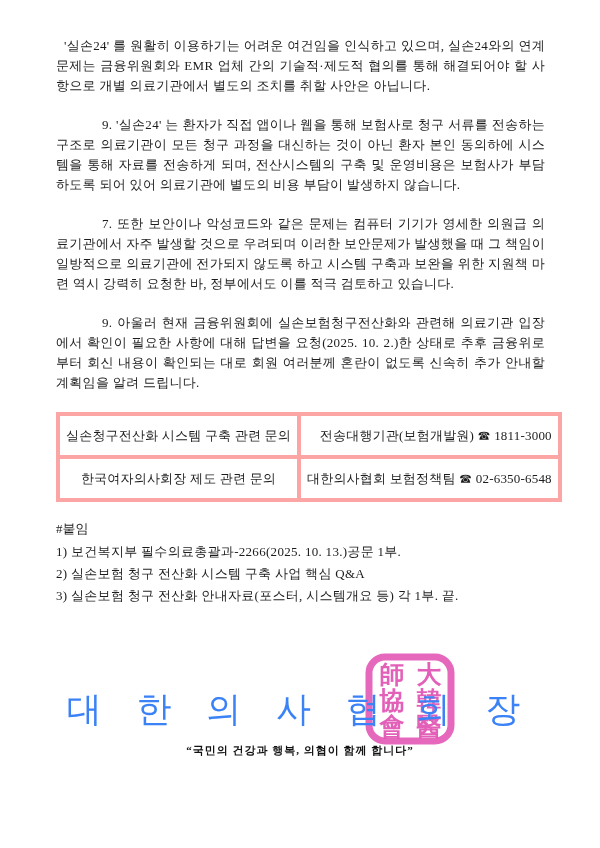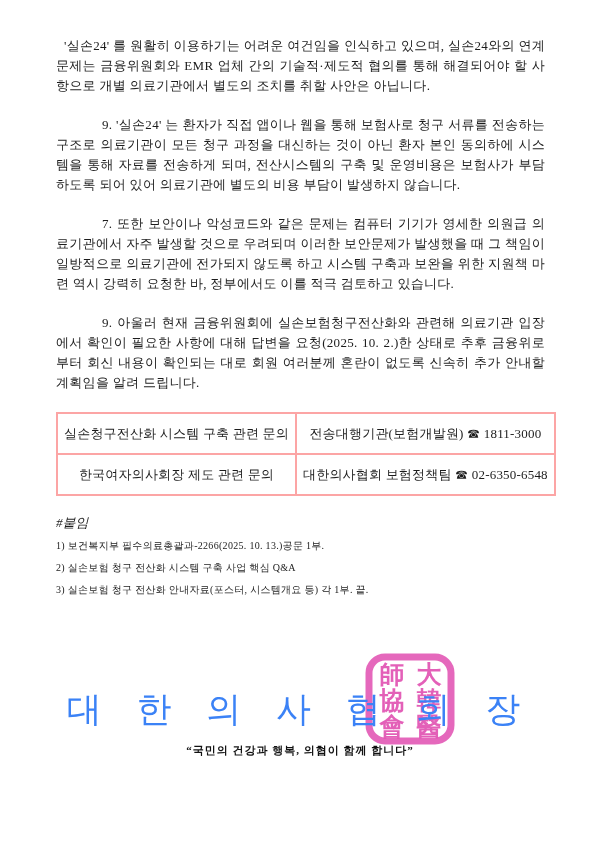--- a/index.html
+++ b/index.html
@@ -27,36 +27,36 @@
   .para.cont{ text-indent:8px; }
   .para.numbered{ text-indent:46px; }
 
   table.contact{
     width:100%;
     border-collapse:collapse;
     border:2px solid #222;
     margin:0 0 16px 0;
   }
   table.contact td{
-    border:2px solid #fca5a5;
+    border:4px solid #fca5a5;
     font-size:13px;
     height:23px;
     padding:8px 6px;
     letter-spacing:0.2px;
     white-space:nowrap;
   }
   td.c-label{ text-align:center; width:47%; }
-  td.c-contact{ text-align:center; }
+  td.c-contact{ text-align:right; }
 
   .attach{ margin-top:16px; }
   .attach-heading{
-    font-size:13px; line-height:21px; margin:0 0 2px 0;font-style:italic;
+    font-size:13px; line-height:21px; margin:0 0 2px 0;
   }
   .attach-item{
-    font-size:10px; line-height:22px; margin:0;
+    font-size:13px; line-height:22px; margin:0;
     letter-spacing:0.3px;
   }
 
   .sign-block{
     position:absolute;
     left:0; right:0; top:686px;
     text-align:center;
     z-index:2;
   }
   .sign-title{

